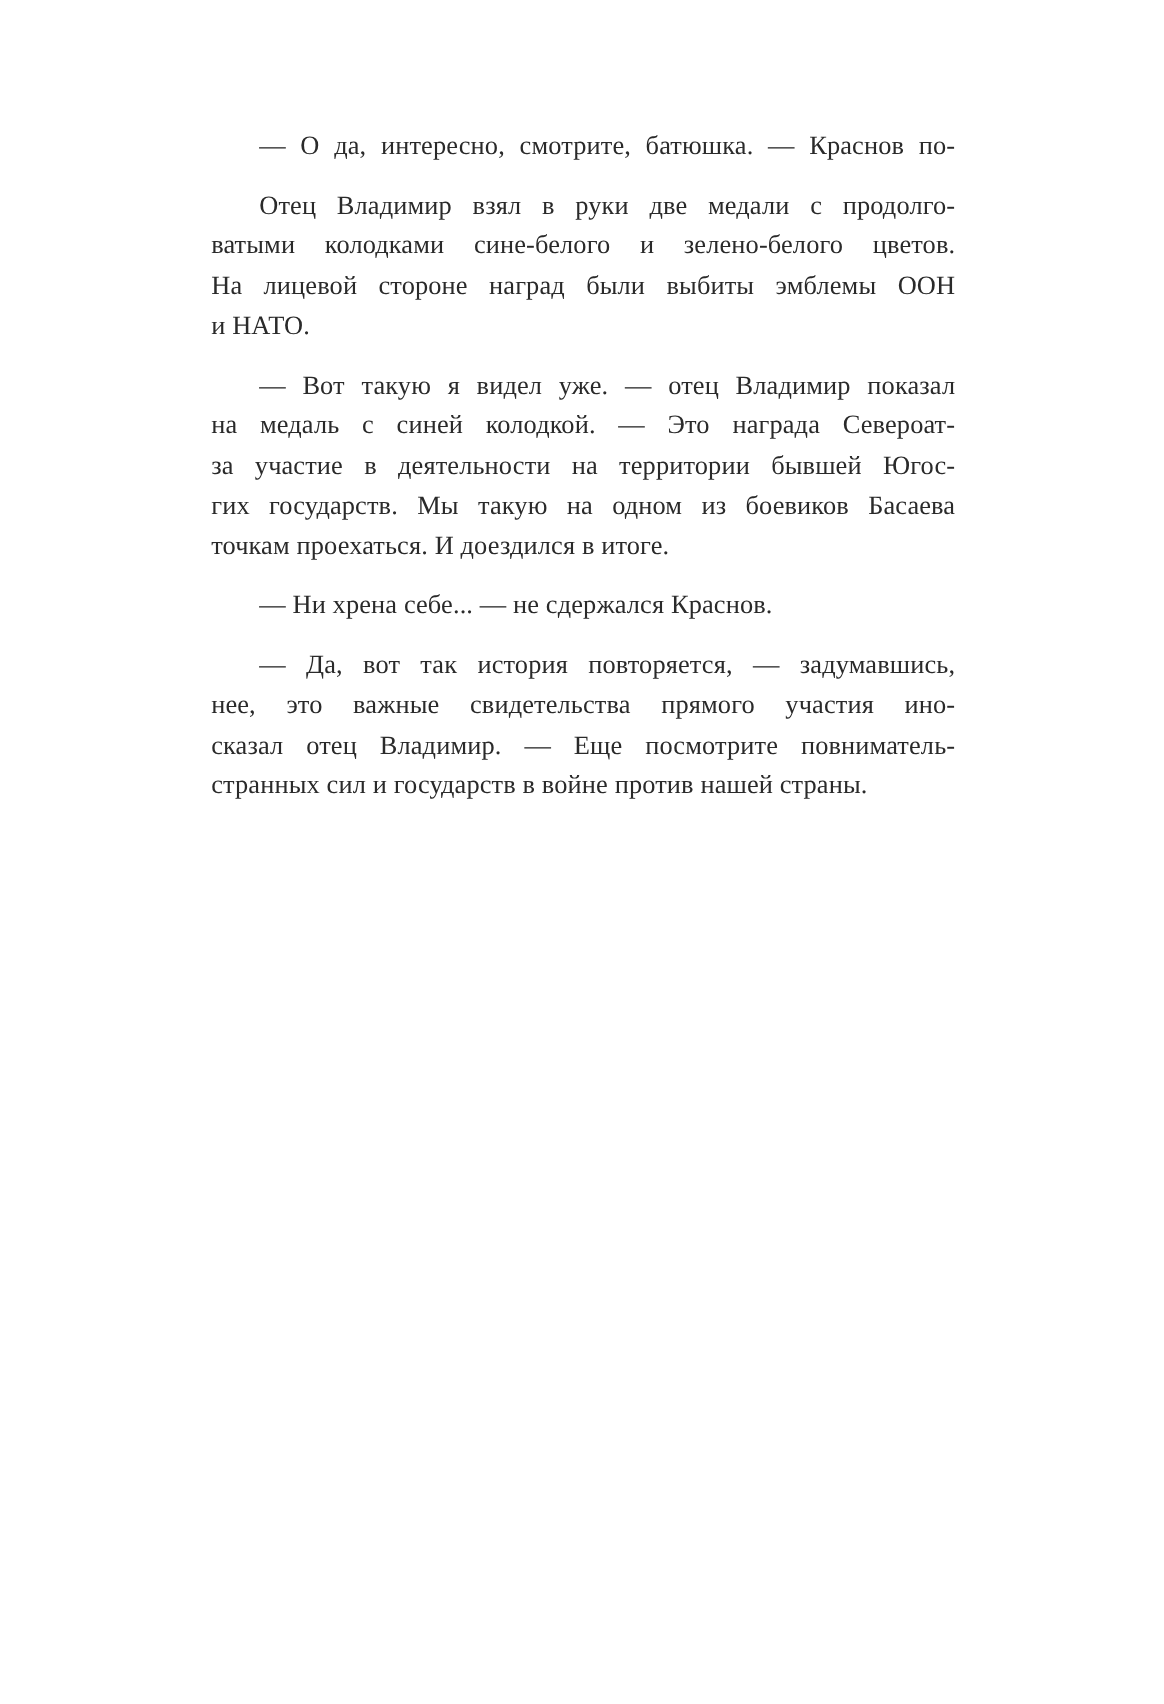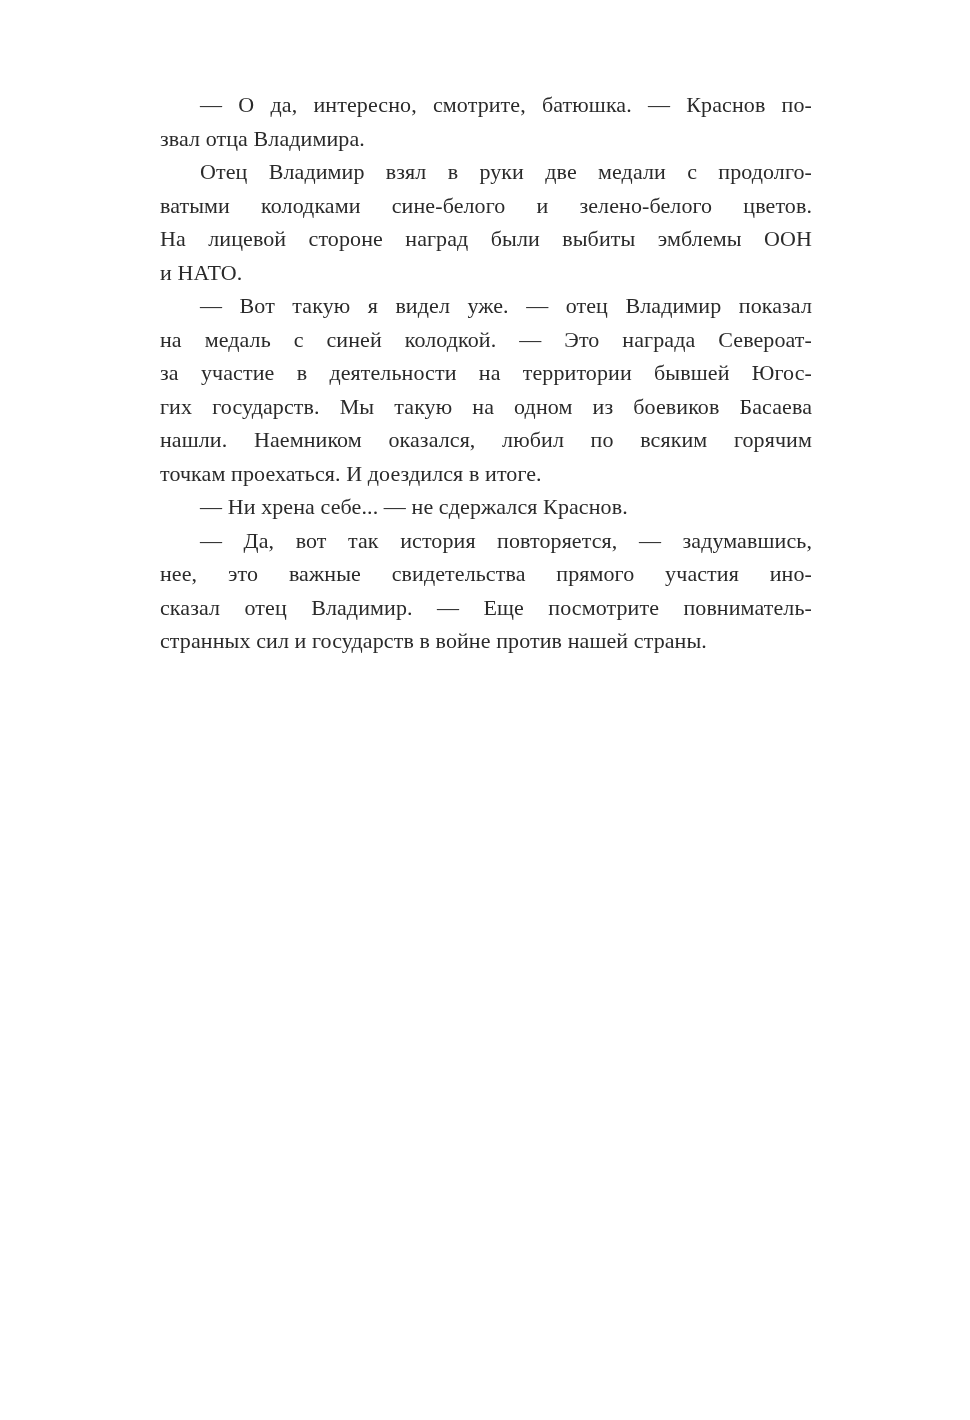--- a/index.html
+++ b/index.html
@@ -16,21 +16,21 @@
     font-family: "Liberation Serif", "DejaVu Serif", serif;
   }
   .text-block {
     position: absolute;
     top: 88px;
     left: 160px;
     width: 652px;
     color: #2a2a2a;
   }
   .paragraph {
-    margin: 0;
+    margin: 16px;
     padding: 0;
   }
   .text-line {
     font-size: 22px;
     line-height: 33.5px;
     letter-spacing: 0.1px;
     text-align: justify;
     text-align-last: justify;
     white-space: normal;
   }
@@ -42,34 +42,32 @@
   }
   
 </style>
 </head>
 <body>
 
 <div class="book-page">
   <div class="text-block" style="color: rgb(42, 42, 42);">
       <div class="paragraph">
         <div class="text-line first">— О да, интересно, смотрите, батюшка. — Краснов по-</div>
-        <div class="text-line last">звал отца Владимира.</div>
       </div>
       <div class="paragraph">
         <div class="text-line first">Отец Владимир взял в руки две медали с продолго-</div>
         <div class="text-line">ватыми колодками сине-белого и зелено-белого цветов.</div>
         <div class="text-line">На лицевой стороне наград были выбиты эмблемы ООН</div>
         <div class="text-line last">и НАТО.</div>
       </div>
       <div class="paragraph">
         <div class="text-line first">— Вот такую я видел уже. — отец Владимир показал</div>
         <div class="text-line">на медаль с синей колодкой. — Это награда Североат-</div>
         <div class="text-line">за участие в деятельности на территории бывшей Югос-</div>
         <div class="text-line">гих государств. Мы такую на одном из боевиков Басаева</div>
-        <div class="text-line">нашли. Наемником оказался, любил по всяким горячим</div>
         <div class="text-line last">точкам проехаться. И доездился в итоге.</div>
       </div>
       <div class="paragraph">
         <div class="text-line first last">— Ни хрена себе... — не сдержался Краснов.</div>
       </div>
       <div class="paragraph">
         <div class="text-line first">— Да, вот так история повторяется, — задумавшись,</div>
         <div class="text-line">нее, это важные свидетельства прямого участия ино-</div>
         <div class="text-line">сказал отец Владимир. — Еще посмотрите повниматель-</div>
         <div class="text-line last">странных сил и государств в войне против нашей страны.</div>

